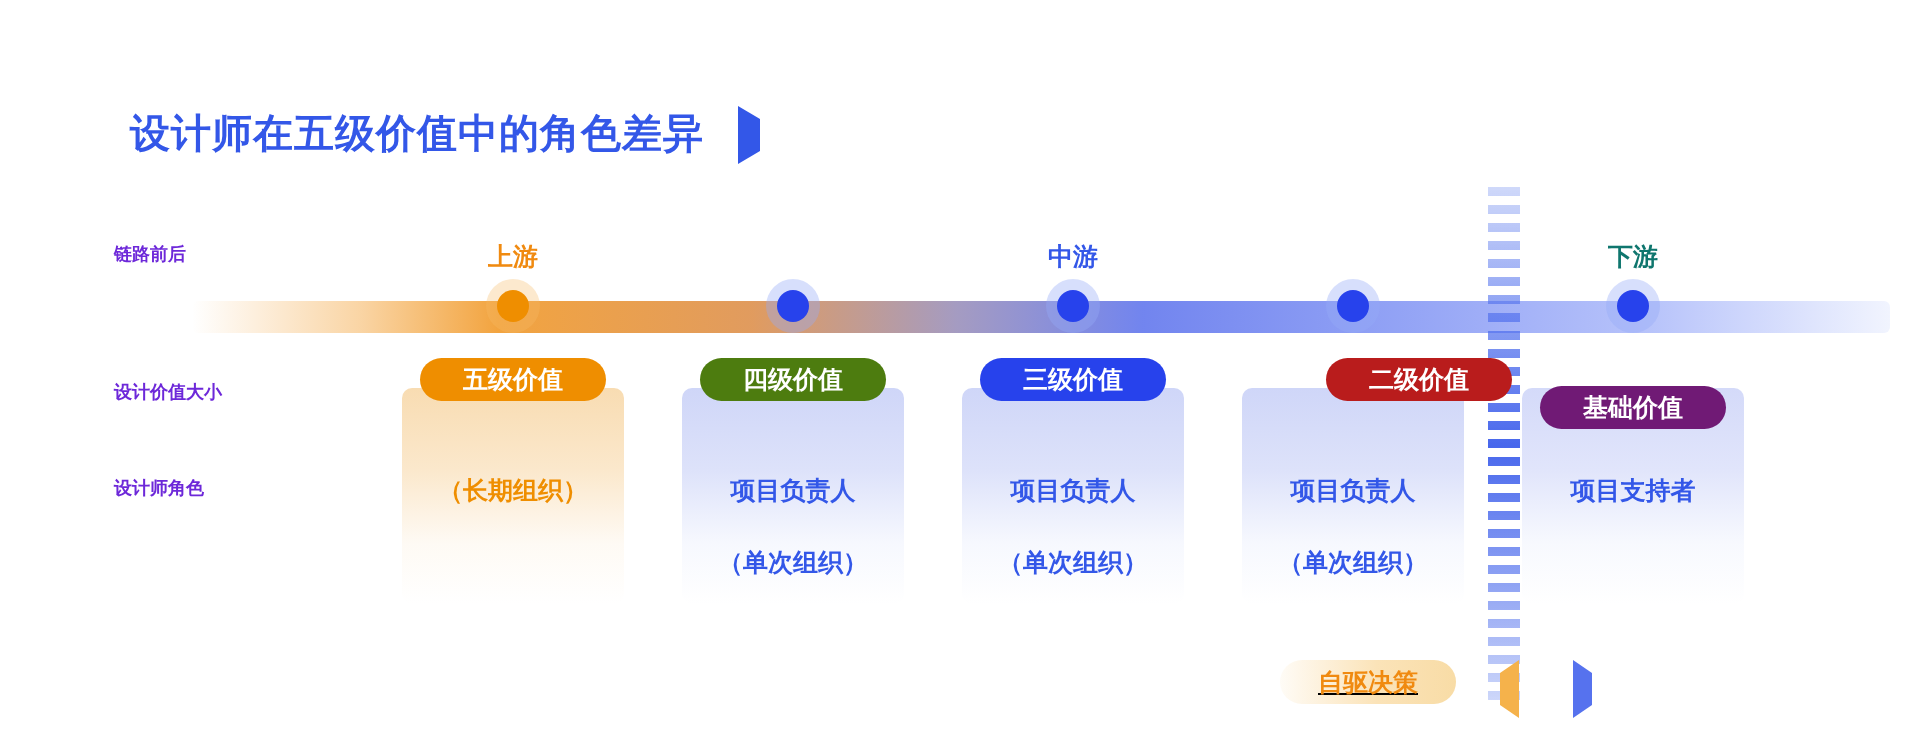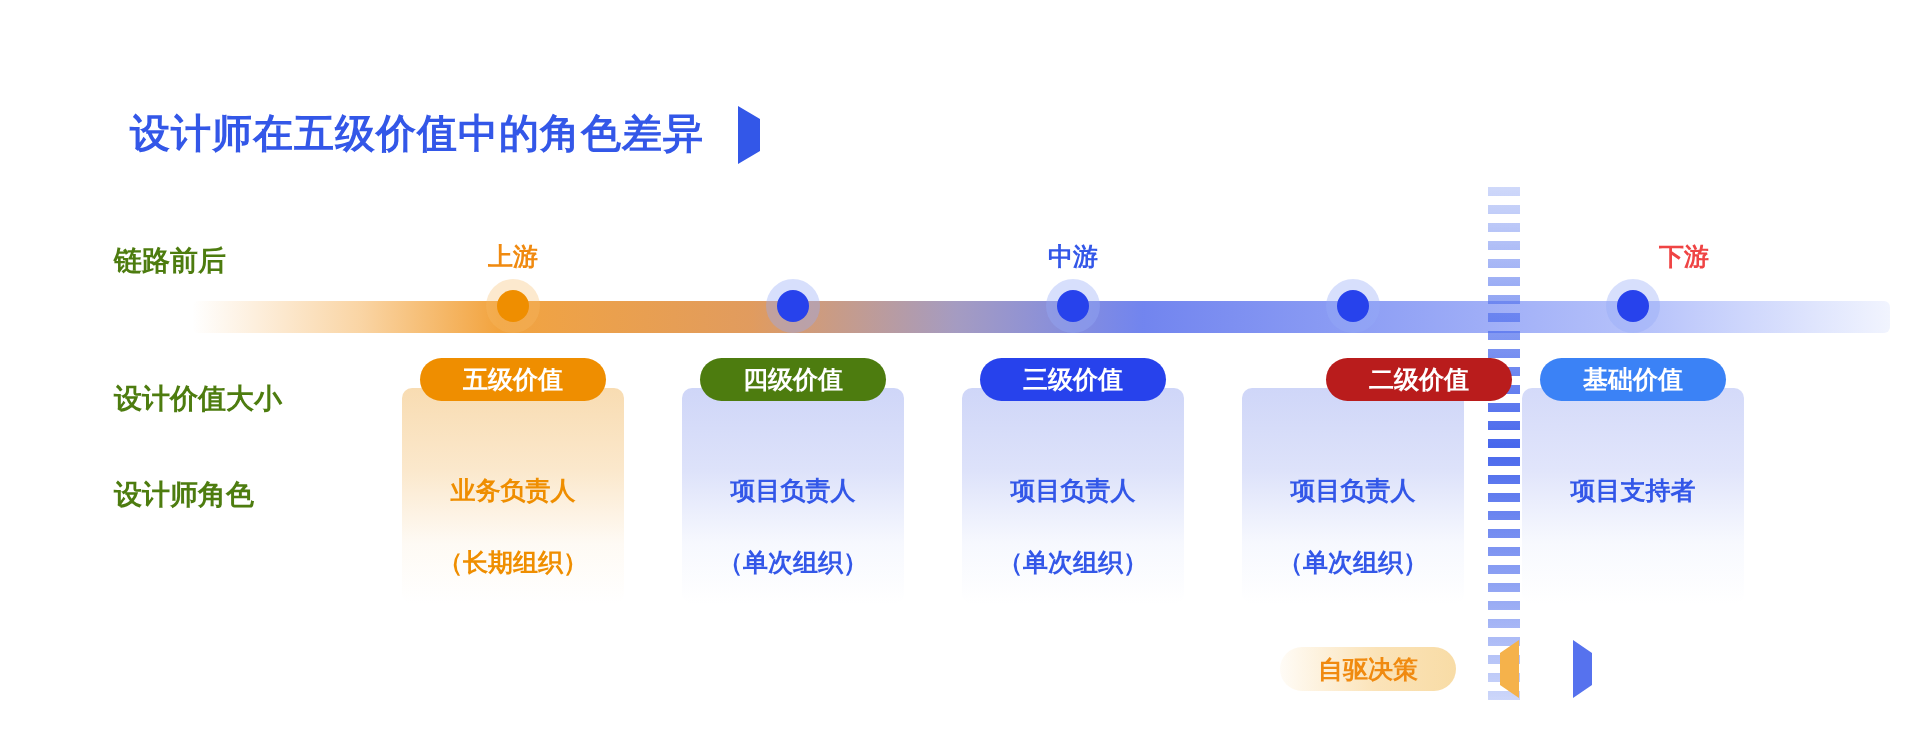--- a/index.html
+++ b/index.html
@@ -38,23 +38,23 @@
     border-left: 22px solid #3357E8;
     border-top: 13px solid transparent;
     border-bottom: 13px solid transparent;
     margin-top: 3px;
   }
 
   
   .row-label {
     position: absolute;
     left: 66px;
-    font-size: 28px;
-    font-weight: bold;
-    color: #4d7c0f;
+    font-size: 18px;
+    font-weight: bold;
+    color: #6d28d9;
     white-space: nowrap;
   }
   .row-label.l1 { top: 194px; }
   .row-label.l2 { top: 332px; }
   .row-label.l3 { top: 428px; }
 
   
   .stage-caption {
     position: absolute;
     top: 192px;
@@ -154,22 +154,22 @@
     mask-image: repeating-linear-gradient(to bottom,
         #000 0px, #000 9px, transparent 9px, transparent 18px);
   }
 
   
   .legend-row {
     position: absolute;
     top: 612px;
     left: 1232px;
     display: flex;
-    align-items: center;
     height: 50px;
+    text-decoration: underline;
   }
   .legend-pill {
     height: 44px;
     padding: 0 22px;
     border-radius: 22px;
     display: flex;
     align-items: center;
     font-size: 25px;
     font-weight: bold;
     white-space: nowrap;
@@ -257,21 +257,21 @@
     <div class="title-arrow"></div>
   </div>
 
   <div class="row-label l1">链路前后</div>
   <div class="row-label l2">设计价值大小</div>
   <div class="row-label l3">设计师角色</div>
 
   <div id="stage-captions">
       <div class="stage-caption" style="left: 481px; color: rgb(240, 138, 16);">上游</div>
       <div class="stage-caption" style="left: 1041px; color: rgb(51, 87, 232);">中游</div>
-      <div class="stage-caption" style="left: 1652px; color: #ef4444; text-align: right;">下游</div>
+      <div class="stage-caption" style="left: 1601px; color: #0f766e; text-align: right;">下游</div>
     </div>
 
   <div class="timeline-line"></div>
   <div id="dots">
       <div class="dot" style="left: 481px; background: rgba(247, 186, 104, 0.32);">
         <div class="core" style="background: rgb(239, 142, 0);"></div>
       </div>
       <div class="dot" style="left: 761px; background: rgba(150, 170, 246, 0.38);">
         <div class="core" style="background: rgb(39, 66, 236);"></div>
       </div>
@@ -281,21 +281,20 @@
       <div class="dot" style="left: 1321px; background: rgba(150, 170, 246, 0.38);">
         <div class="core" style="background: rgb(39, 66, 236);"></div>
       </div>
       <div class="dot" style="left: 1601px; background: rgba(150, 170, 246, 0.38);">
         <div class="core" style="background: rgb(39, 66, 236);"></div>
       </div>
     </div>
 
   <div id="cards">
       <div class="role-card" style="left: 481px; background: linear-gradient(rgb(248, 220, 178) 0%, rgb(251, 232, 204) 38%, rgba(253, 244, 231, 0.45) 72%, rgba(255, 255, 255, 0) 100%);">
-        <div class="role-line" style="color: rgb(239, 142, 0);">业务负责人</div>
         <div class="role-line" style="color: rgb(239, 142, 0);">（长期组织）</div>
       </div>
       <div class="role-card" style="left: 761px; background: linear-gradient(rgb(207, 214, 248) 0%, rgb(221, 226, 250) 38%, rgba(236, 240, 253, 0.45) 72%, rgba(255, 255, 255, 0) 100%);">
         <div class="role-line" style="color: rgb(51, 87, 232);">项目负责人</div>
         <div class="role-line" style="color: rgb(51, 87, 232);">（单次组织）</div>
       </div>
       <div class="role-card" style="left: 1041px; background: linear-gradient(rgb(207, 214, 248) 0%, rgb(221, 226, 250) 38%, rgba(236, 240, 253, 0.45) 72%, rgba(255, 255, 255, 0) 100%);">
         <div class="role-line" style="color: rgb(51, 87, 232);">项目负责人</div>
         <div class="role-line" style="color: rgb(51, 87, 232);">（单次组织）</div>
       </div>
@@ -305,21 +304,21 @@
       </div>
       <div class="role-card" style="left: 1601px; background: linear-gradient(rgb(212, 218, 249) 0%, rgb(225, 229, 251) 38%, rgba(238, 242, 253, 0.45) 72%, rgba(255, 255, 255, 0) 100%);">
         <div class="role-line" style="color: rgb(51, 87, 232);">项目支持者</div>
       </div>
     </div>
   <div id="pills">
       <div class="value-pill" style="left: 481px; background: rgb(239, 142, 0);">五级价值</div>
       <div class="value-pill" style="left: 761px; background: #4d7c0f;">四级价值</div>
       <div class="value-pill" style="left: 1041px; background: rgb(39, 66, 236);">三级价值</div>
       <div class="value-pill" style="left: 1387px; background: #b91c1c;">二级价值</div>
-      <div class="value-pill" style="left: 1601px; background: #3b82f6;">基础价值</div>
+      <div class="value-pill" style="left: 1601px; background: #701a75; margin-top: 28px;">基础价值</div>
     </div>
 
   <div class="divider"></div>
 
   <div class="legend-row">
     <div class="legend-pill warm">
       <span>自驱决策</span>
     </div>
     <div class="legend-arrow-left"></div>
     <div style="width:34px"></div>

